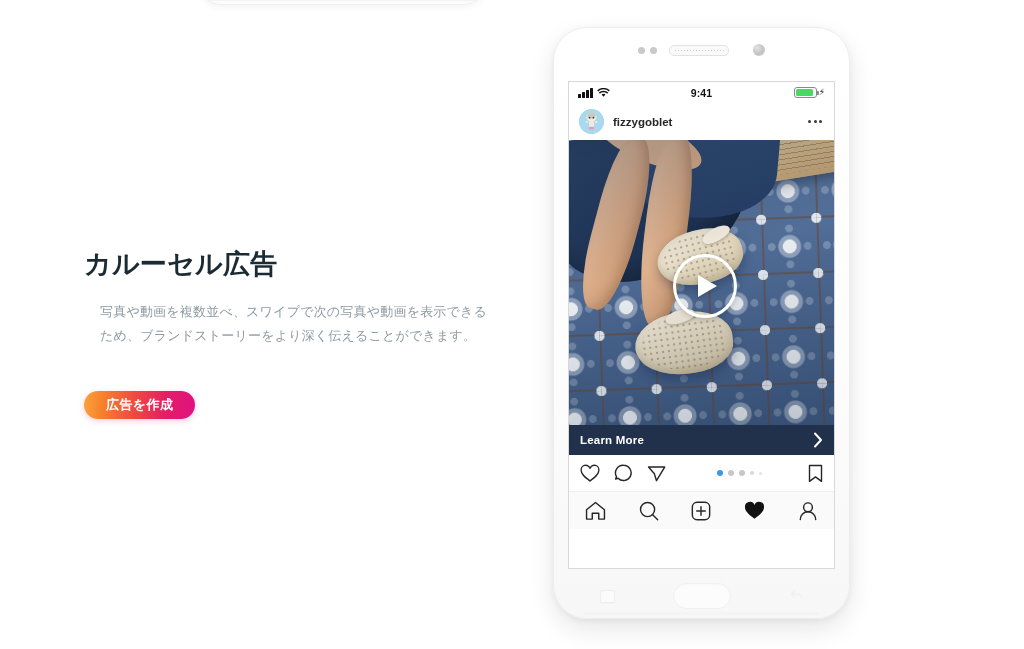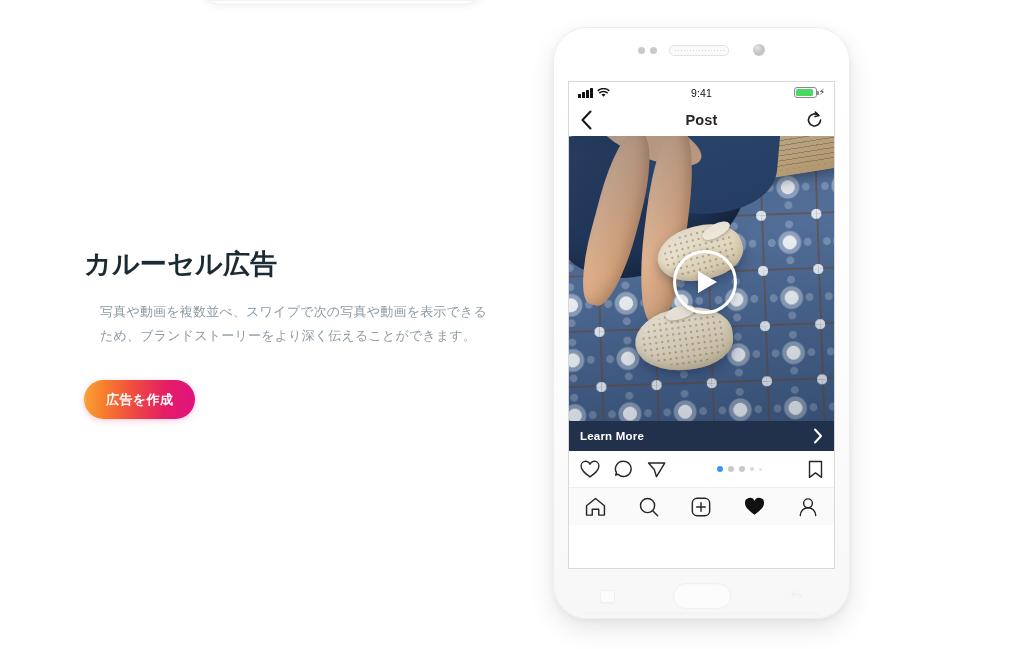--- a/index.html
+++ b/index.html
@@ -57,22 +57,22 @@
     font-size: 13px;
     line-height: 1.85;
     color: #8e9aa3;
     letter-spacing: 0.2px;
     max-width: 404px;
   }
   .cta-button {
     display: inline-flex;
     align-items: center;
     justify-content: center;
-    margin-top: 32px;
-    height: 39px;
+    margin-top: 43px;
+    height: 28px;
     padding: 7px 22px;
     border: none;
     border-radius: 999px;
     color: #ffffff;
     font-size: 13px;
     font-weight: bold;
     letter-spacing: 0.4px;
     cursor: pointer;
     background: linear-gradient(95deg,
         #f9a43a 0%,
@@ -166,21 +166,21 @@
     border-radius: 0.5px;
   }
   .signal i:nth-child(1){height:4px}
   .signal i:nth-child(2){height:6px}
   .signal i:nth-child(3){height:8px}
   .signal i:nth-child(4){height:10px}
   .wifi { width: 13px; height: 10px; }
   .sb-time {
     flex: 0 0 auto;
     font-size: 10.5px;
-    font-weight: normal;
+    font-weight: bold;
     color: #111;
     letter-spacing: 0.1px;
   }
   .sb-right { flex: 1; display: flex; align-items: center; justify-content: flex-end; gap: 2px; }
   .battery {
     width: 23px; height: 11px;
     border: 1.2px solid #8a8a8a;
     border-radius: 3px;
     padding: 1px;
     box-sizing: border-box;
@@ -545,35 +545,42 @@
       </div>
       <div class="sb-time">9:41</div>
       <div class="sb-right">
         <span class="battery">
             <span></span>
           </span>
         <span class="bolt">⚡</span>
       </div>
     </div>
 
-    <div class="nav-bar">
-      <div class="nav-side">
-        <svg width="13" height="20" viewBox="0 0 13 20">
-          <path d="M10.5 1.5 2.5 10l8 8.5" fill="none" stroke="#1a1a1a" stroke-width="2.1" stroke-linecap="round" stroke-linejoin="round"></path>
-        </svg>
-      </div>
-      <div class="nav-title">Post</div>
-      <div class="nav-side right">
-        <svg width="17" height="18" viewBox="0 0 18 19">
-          <path d="M15.4 9.5a6.4 6.4 0 1 1-2.1-4.8" fill="none" stroke="#1a1a1a" stroke-width="1.7" stroke-linecap="round"></path>
-          <path d="M9.9 1.2l3.7 3.6-4 1.1" fill="none" stroke="#1a1a1a" stroke-width="1.7" stroke-linecap="round" stroke-linejoin="round"></path>
-        </svg>
-      </div>
+
+    <div class="post-header">
+      <span class="avatar">
+        <svg viewBox="0 0 26 26" width="25" height="25">
+          <circle cx="13" cy="13" r="13" fill="#a9d9ee"></circle>
+          <ellipse cx="13" cy="8.5" rx="5.2" ry="4.6" fill="#f0ece4"></ellipse>
+          <ellipse cx="13" cy="7" rx="4.4" ry="3" fill="#cfc7b8"></ellipse>
+          <circle cx="11" cy="9" r="0.9" fill="#3a3a3a"></circle>
+          <circle cx="15" cy="9" r="0.9" fill="#3a3a3a"></circle>
+          <rect x="10.4" y="12.4" width="5.2" height="7.2" rx="1.4" fill="#efe9df"></rect>
+          <rect x="10.2" y="18.4" width="5.6" height="3" rx="1" fill="#e8a0ae"></rect>
+          <rect x="6.6" y="12.8" width="3.2" height="1.6" rx="0.8" fill="#efe9df"></rect>
+          <rect x="16.2" y="12.8" width="3.2" height="1.6" rx="0.8" fill="#efe9df"></rect>
+        </svg>
+      </span>
+      <span class="post-username">fizzygoblet</span>
+      <span class="more-dots">
+        <i></i>
+          <i></i>
+          <i></i>
+      </span>
     </div>
-
 
     <div class="media">
       <div class="tile-floor"></div>
       <div class="tile-overlay"></div>
       <div class="book"></div>
       <div class="denim"></div>
       <div class="denim2"></div>
       <div class="arm"></div>
       <div class="leg leg-a"></div>
       <div class="leg leg-b"></div>

